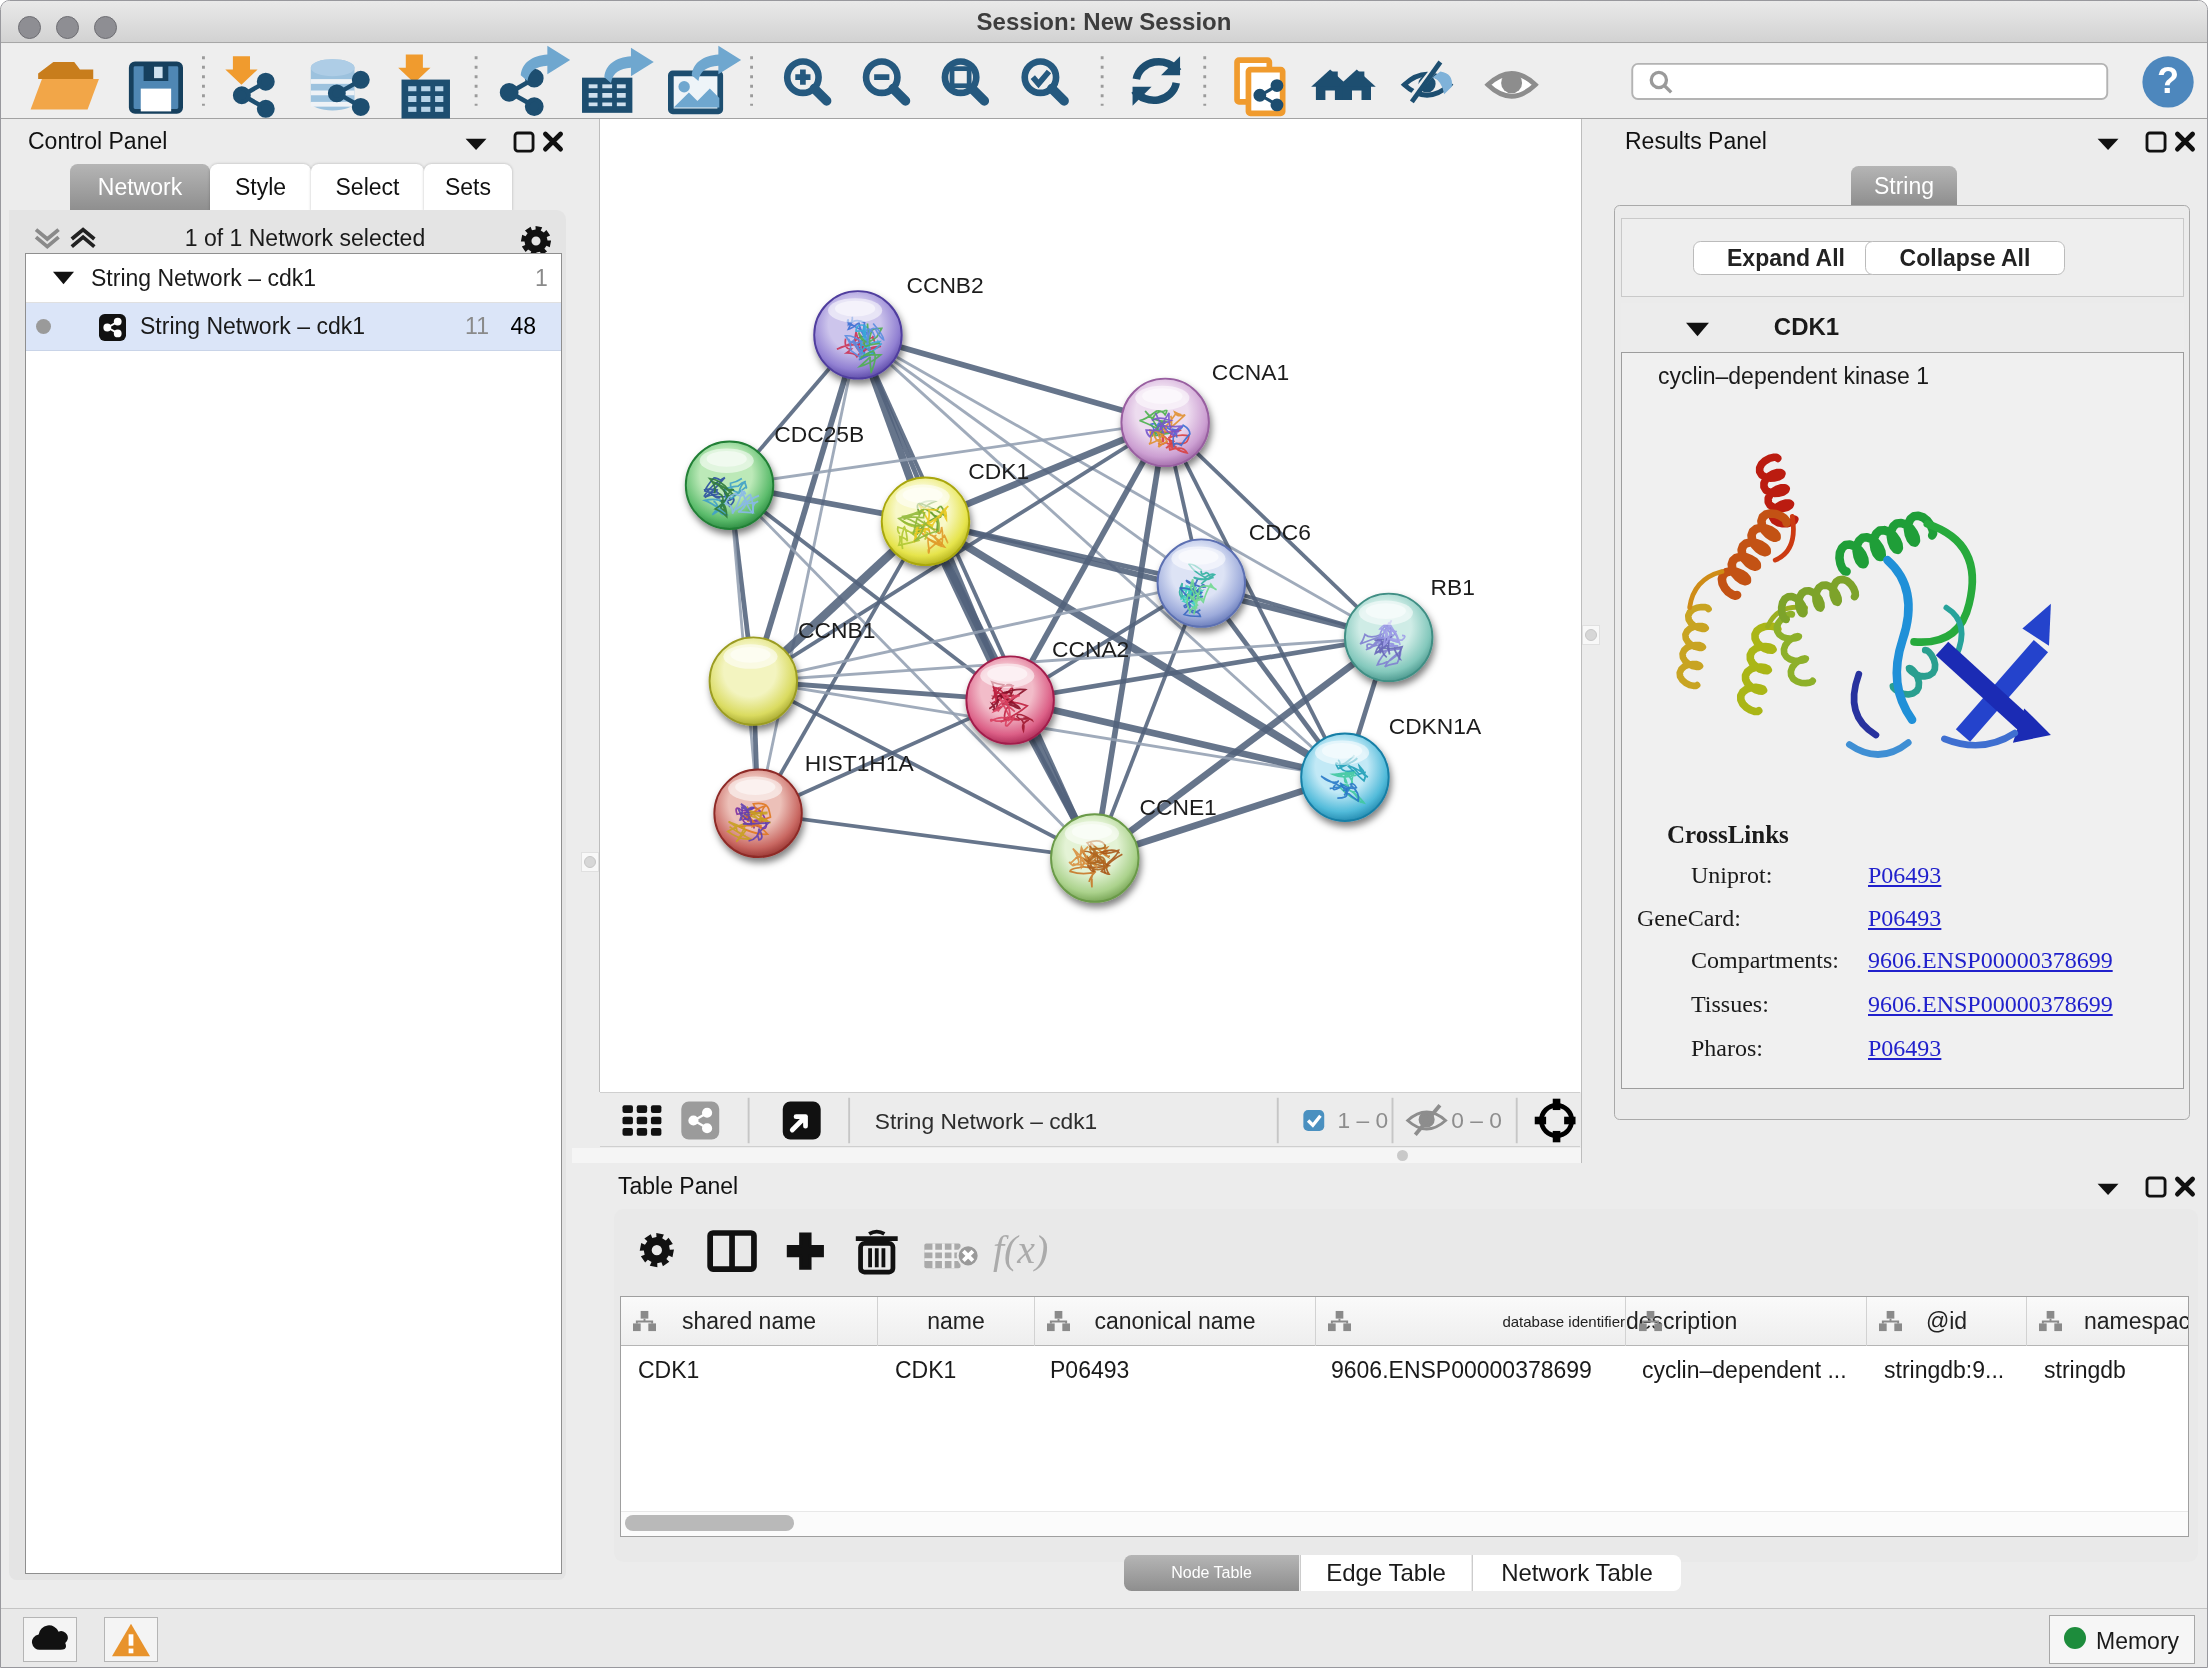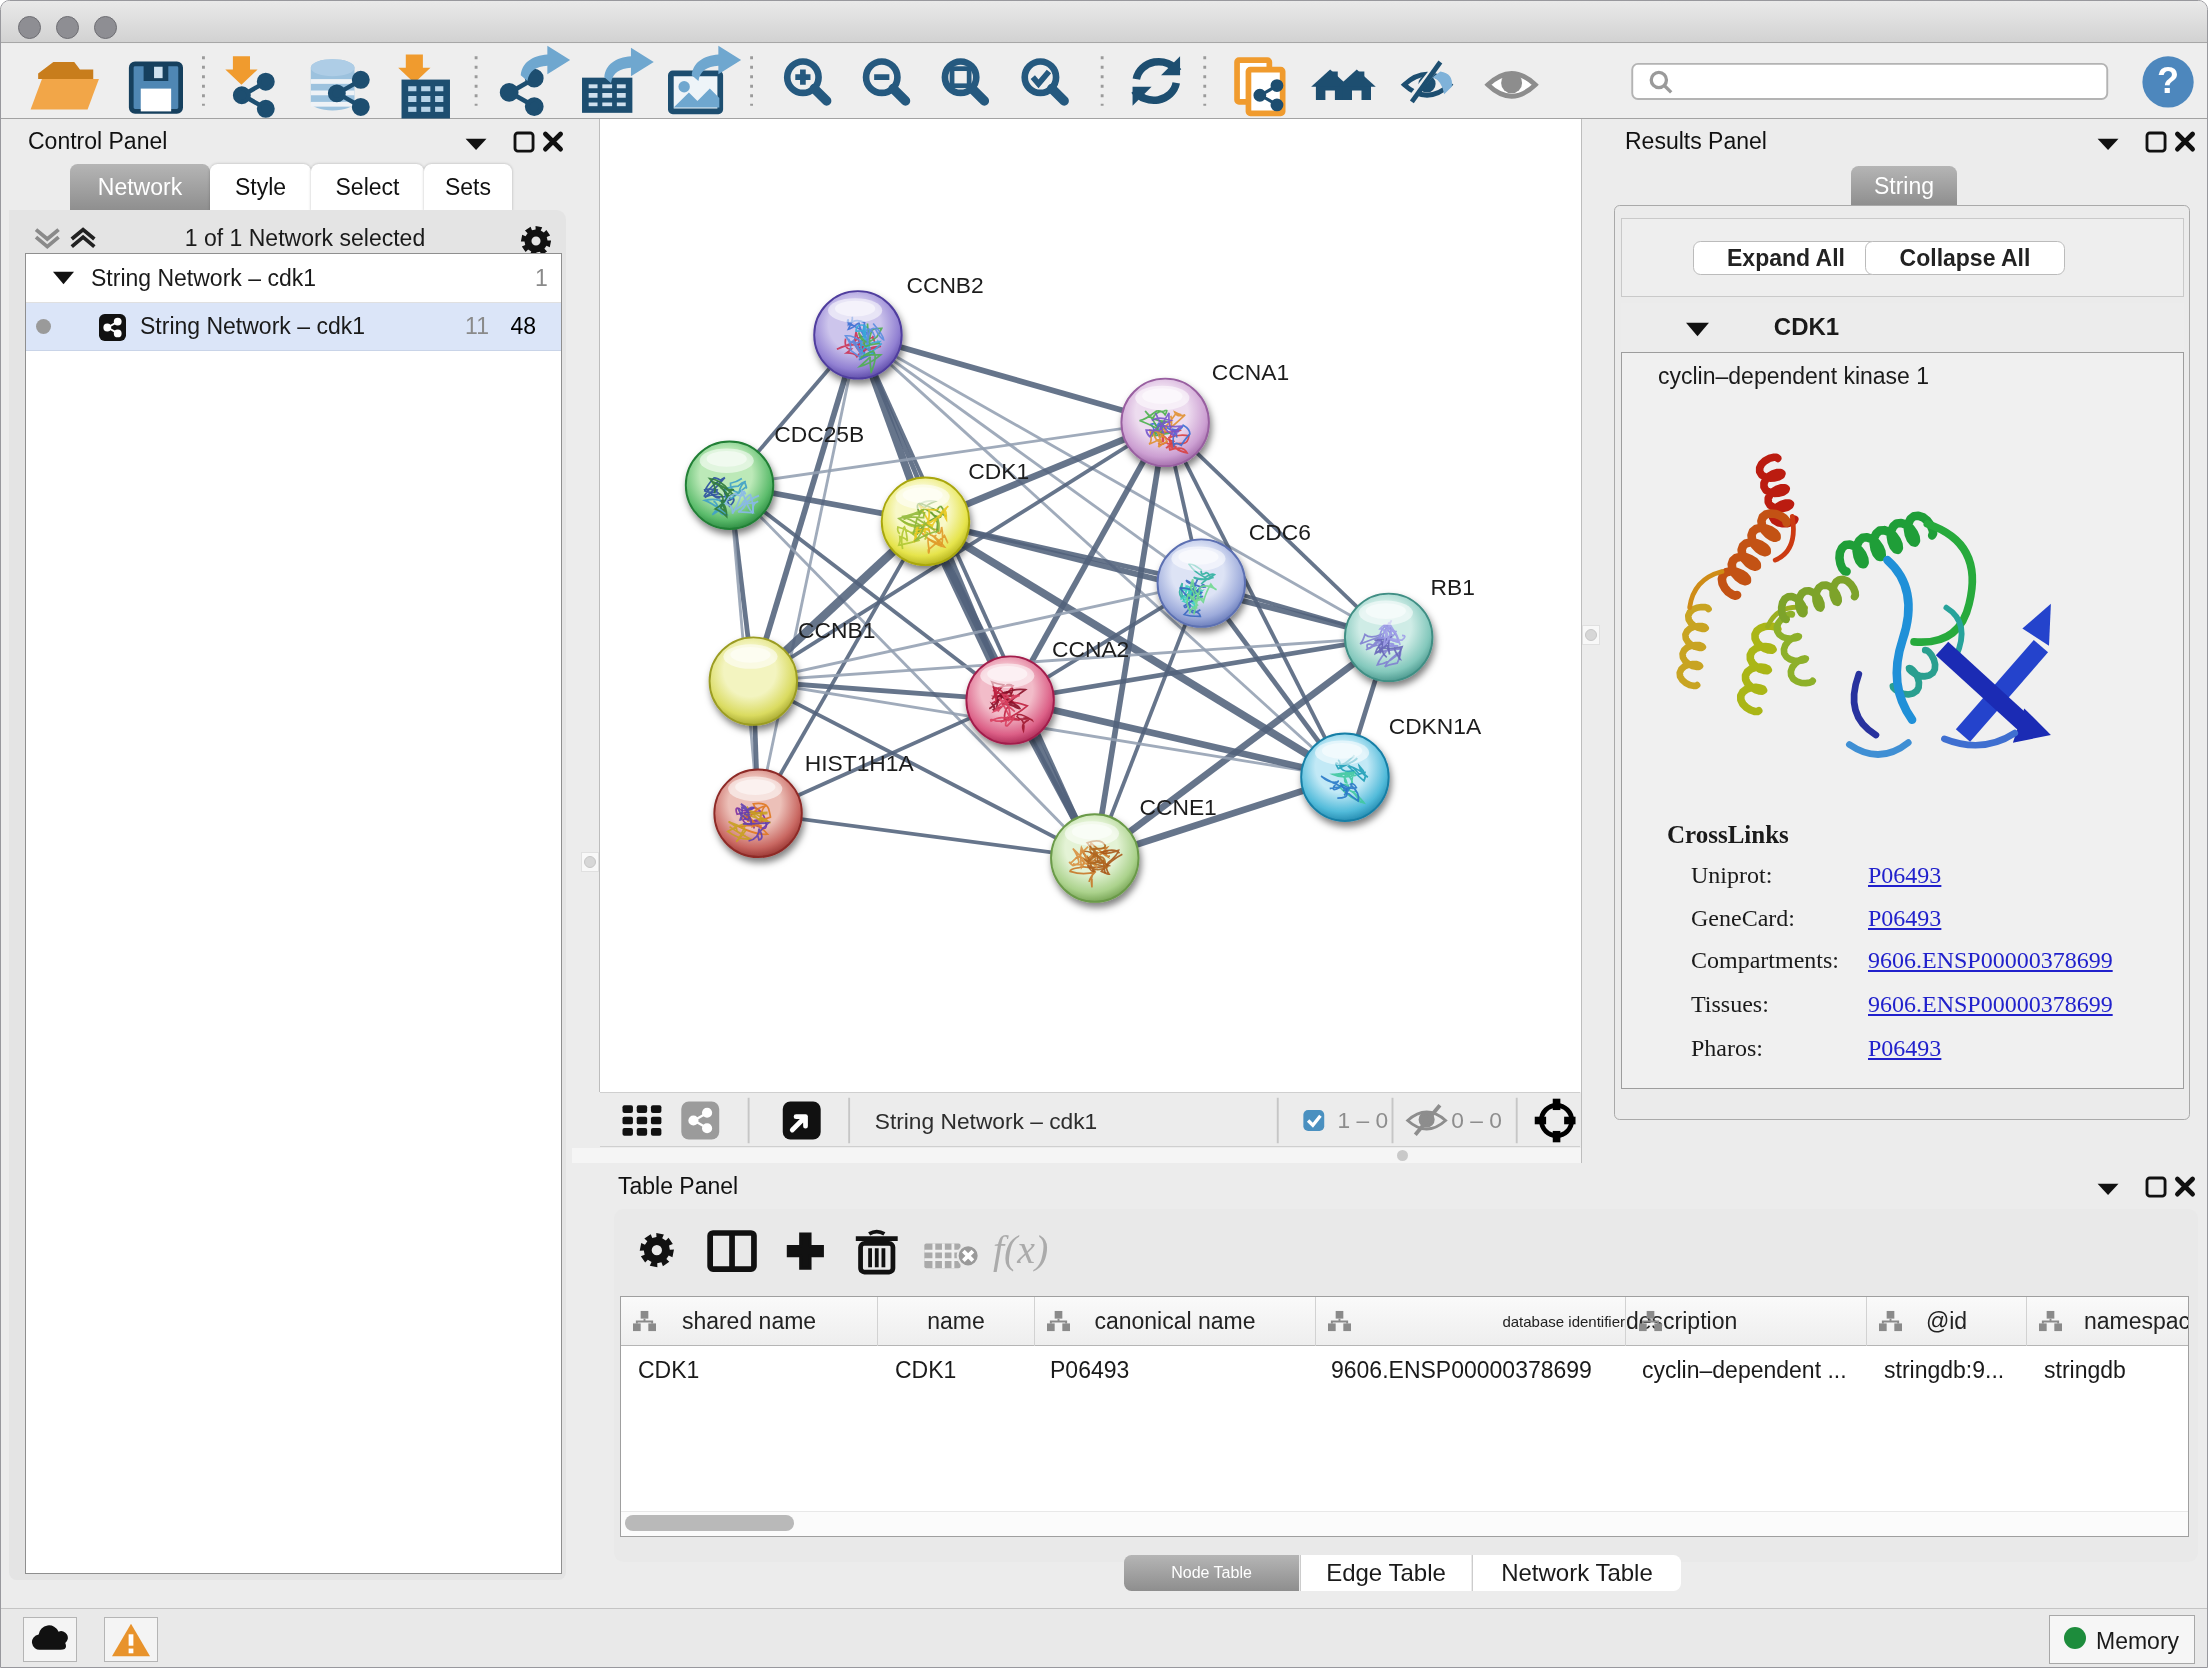--- a/index.html
+++ b/index.html
@@ -13,20 +13,21 @@
 .tabsel{background:linear-gradient(#b5b5b5,#8e8e8e);color:#fff;border-radius:7.6px 7.6px 0 0}
 .tabun{background:#fff;color:#111;border-radius:7.6px 7.6px 0 0;box-shadow:0 0 2.9px rgba(0,0,0,.25)}
 .link{color:#2121cc;text-decoration:underline}
 .serif{font-family:Liberation Serif, serif}
 </style></head><body>
 <div class="win">
     <div class="titlebar">
       <div class="tl" style="left:17px"></div>
       <div class="tl" style="left:55px"></div>
       <div class="tl" style="left:93px"></div>
+      <div class="title">Session: New Session</div>
     </div>
     <div class="toolbar"></div>
     <svg style="position:absolute;left:0;top:42px;font-size:22px" width="2208" height="76" viewBox="0 0 2322 80">
       <path d="M38 32 l16 -12 h22 l6 8 h14 v10 h-58 z" fill="#c87d1c"></path>
       <path d="M30 70 l12 -32 h60 l-12 32 z" fill="#f2a648"></path>
       <g>
         <rect x="136" y="22" width="52" height="50" rx="4" fill="#4f87b4" stroke="#16405e" stroke-width="5"></rect>
         <rect x="149" y="22" width="26" height="18" fill="#16405e"></rect>
         <rect x="160" y="25" width="9" height="12" fill="#cfe2f0"></rect>
         <rect x="146" y="48" width="32" height="24" fill="#fff"></rect>
@@ -619,21 +620,21 @@
         <path d="M310 298 l82 -94 15 13 -82 94 z" stroke="none" fill="#2443cc"></path>
         <path d="M380 192 l30 -26 -2 44 z" fill="#2443cc" stroke="none"></path>
         <path d="M302 206 l92 84 -13 14 -92 -84 z" stroke="none" fill="#1b2bb4"></path>
         <path d="M382 276 l28 28 -40 8 z" fill="#1b2bb4" stroke="none"></path>
         <path d="M298 308 q40 16 74 -6" stroke="#3f6fd0" stroke-width="7"></path>
       </g>
     </svg>
     <div class="abs serif" style="left:1666px;top:820px;font-size:25px;font-weight:bold">CrossLinks</div>
     <div class="abs serif" style="left:1690px;top:861px;font-size:24px">Uniprot:</div>
     <div class="abs serif link" style="left:1867px;top:861px;font-size:24px">P06493</div>
-    <div class="abs serif" style="left:1690px;top:904px;font-size:24px">GeneCard:</div>
+    <div class="abs serif" style="left:1636px;top:904px;font-size:24px">GeneCard:</div>
     <div class="abs serif link" style="left:1867px;top:904px;font-size:24px">P06493</div>
     <div class="abs serif" style="left:1690px;top:946px;font-size:24px">Compartments:</div>
     <div class="abs serif link" style="left:1867px;top:946px;font-size:24px">9606.ENSP00000378699</div>
     <div class="abs serif" style="left:1690px;top:990px;font-size:24px">Tissues:</div>
     <div class="abs serif link" style="left:1867px;top:990px;font-size:24px">9606.ENSP00000378699</div>
     <div class="abs serif" style="left:1690px;top:1034px;font-size:24px">Pharos:</div>
     <div class="abs serif link" style="left:1867px;top:1034px;font-size:24px">P06493</div>
     <div class="abs" style="left:571px;top:1162px;width:1638px;height:445px;background:#ececec"></div>
     <div class="abs ptitle" style="left:617px;top:1172px">Table Panel</div>
     <svg class="abs" style="left:2089px;top:1174px" width="114" height="25" viewBox="0 0 120 26">

